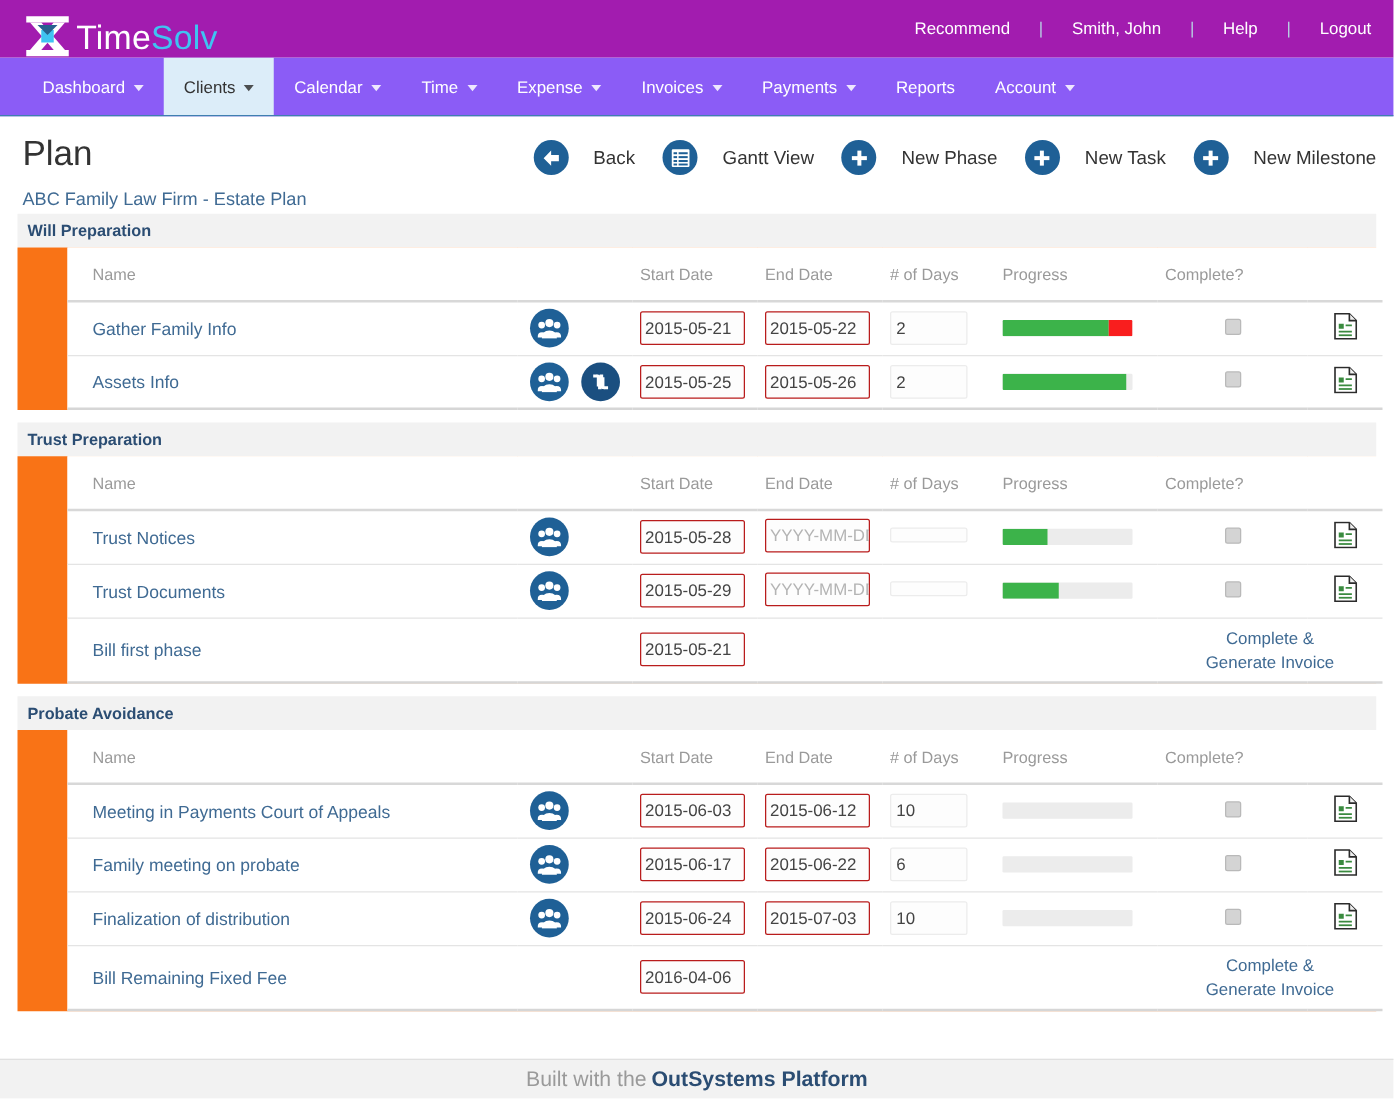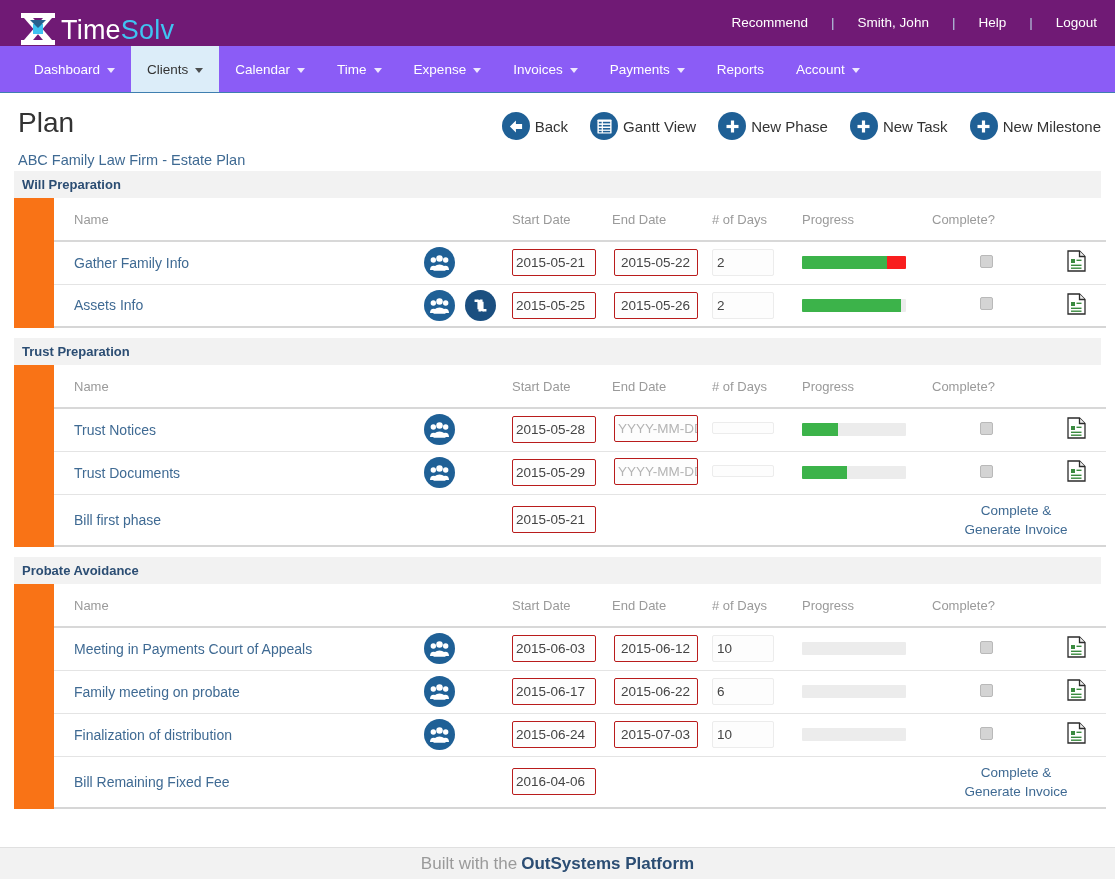--- a/index.html
+++ b/index.html
@@ -7,21 +7,21 @@
     margin: 0; padding: 0;
     width: 1115px; height: 879px;
     background: #ffffff;
     font-family: "Liberation Sans", sans-serif;
     -webkit-font-smoothing: antialiased;
   }
   .page { width: 1115px; height: 879px; position: relative; background: #fff; overflow: hidden; }
 
   
   .topbar {
-    height: 46px; background: #701a75; position: relative;
+    height: 46px; background: #a21caf; position: relative;
     display: flex; align-items: center; justify-content: space-between;
     padding: 0 16px 0 18px;
     text-align: right;
   }
   .logo { display: flex; align-items: flex-end; height: 46px; }
   .logo svg { display: block; }
   .logo-text { font-size: 27px; letter-spacing: .2px; line-height: 1; margin-left: 3px; padding-bottom: 2px; }
   .logo-text .t1 { color: #ffffff; }
   .logo-text .t2 { color: #3fc3f2; }
 
@@ -42,21 +42,21 @@
   .nav .item.active { background: #dcedf9; color: #333333; }
   .caret { width: 0; height: 0; border-left: 4px solid transparent; border-right: 4px solid transparent;
            border-top: 5px solid currentColor; opacity: .85; margin-top: 2px; }
 
   
   .header { padding: 12px 16px 8px 16px; position: relative; height: 78px; }
   .title { font-size: 28px; color: #333333; font-weight: normal; line-height: 1; margin: 4px 0 0 2px; }
   .subtitle { font-size: 14.5px; color: #3f6a93; margin: 15px 0 0 2px; }
 
   .actions { position: absolute; right: 14px; top: 19px; display: flex; align-items: center; gap: 0px; }
-  .action { display: flex; align-items: center; gap: 5px; margin-left: 22px; cursor: pointer; }
+  .action { display: flex; align-items: center; gap: 20px; margin-left: 22px; cursor: pointer; }
   .action .lbl { font-size: 15px; color: #333333; }
   .circ { width: 28px; height: 28px; border-radius: 50%; background: #1f6096;
           display: flex; align-items: center; justify-content: center; flex: 0 0 28px; }
   .circ svg { display: block; }
 
   
   .content { padding: 0 14px 0 14px; }
   .section { margin-bottom: 10px; }
   .sec-title {
     font-size: 13px; font-weight: bold; color: #2b4d73;
@@ -70,21 +70,21 @@
   }
   .tbl td {
     font-size: 13.5px; color: #333; padding: 0 6px; height: 43px;
     border-bottom: 1px solid #e4e4e4; background: #fff; vertical-align: middle;
   }
   .tbl tr:last-child td { border-bottom: 2px solid #d6d6d6; }
 
   .c-name { width: 360px; padding-left: 20px !important; }
   .c-icons { width: 92px; }
   .c-start { width: 100px; }
-  .c-end { width: 100px; text-align: center; }
+  .c-end { width: 100px; }
   .c-days { width: 90px; }
   .c-prog { width: 130px; }
   .c-comp { width: 120px; }
   .c-doc  { width: 60px; }
 
   .tbl th.c-name { padding-left: 20px; }
   .tbl th.c-start, .tbl th.c-end, .tbl th.c-days, .tbl th.c-prog, .tbl th.c-comp { padding-left: 6px; }
   .tbl th.c-comp { text-align: left; }
 
   .rowname { color: #3f6a93; font-size: 14px; }

